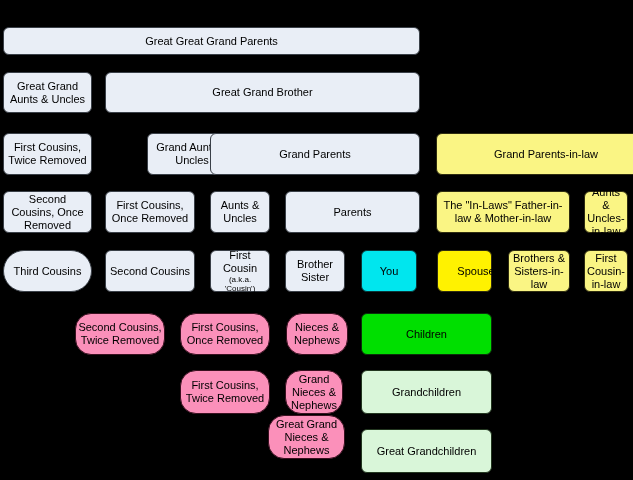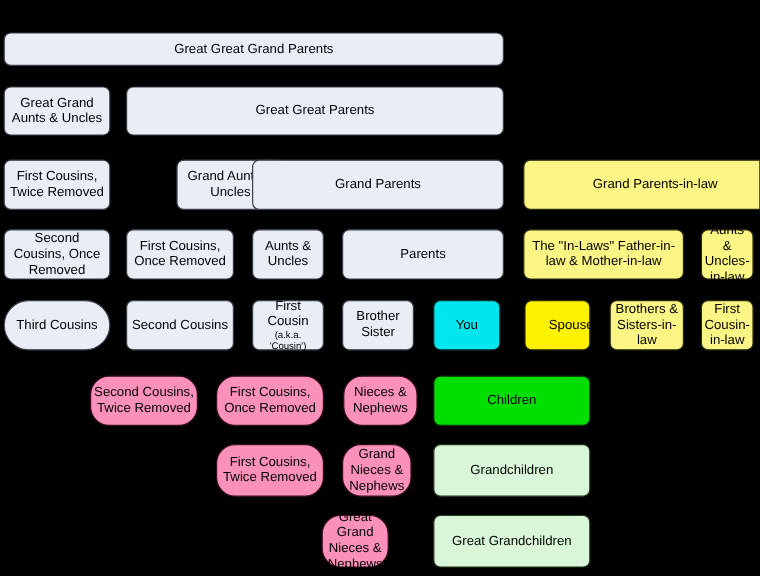--- a/index.html
+++ b/index.html
@@ -22,21 +22,21 @@
 
 <div id="stage">
   <div class="box blood" style="left:3px;top:27px;width:417px;height:28px;">
       <span>Great Great Grand Parents</span>
     </div>
 
   <div class="box blood" style="left:3px;top:72px;width:89px;height:41px;">
       <span>Great Grand Aunts &amp; Uncles</span>
     </div>
   <div class="box blood" style="left:105px;top:72px;width:315px;height:41px;">
-      <span>Great Great Parents</span>
+      <span>Great Grand Brother</span>
     </div>
 
   <div class="box blood" style="left:3px;top:133px;width:89px;height:42px;">
       <span>First Cousins, Twice Removed</span>
     </div>
   <div class="box blood" style="left:105px;top:133px;width:90px;height:42px;margin-left:42px;">
       <span>Grand Aunts &amp; Uncles</span>
     </div>
   <div class="box blood" style="left:210px;top:133px;width:210px;height:42px;">
       <span>Grand Parents</span>
@@ -106,19 +106,19 @@
   <div class="box pink" style="left:180px;top:370px;width:90px;height:44px;">
       <span>First Cousins, Twice Removed</span>
     </div>
   <div class="box pink" style="left:285px;top:370px;width:58px;height:44px;">
       <span>Grand Nieces &amp; Nephews</span>
     </div>
   <div class="box ltgreen" style="left:361px;top:370px;width:131px;height:44px;">
       <span>Grandchildren</span>
     </div>
 
-  <div class="box pink" style="left:268px;top:429px;width:56px;height:44px;">
+  <div class="box pink" style="left:268px;top:415px;width:77px;height:44px;">
       <span>Great Grand Nieces &amp; Nephews</span>
     </div>
   <div class="box ltgreen" style="left:361px;top:429px;width:131px;height:44px;">
       <span>Great Grandchildren</span>
     </div>
 </div>
 
 </body></html>

